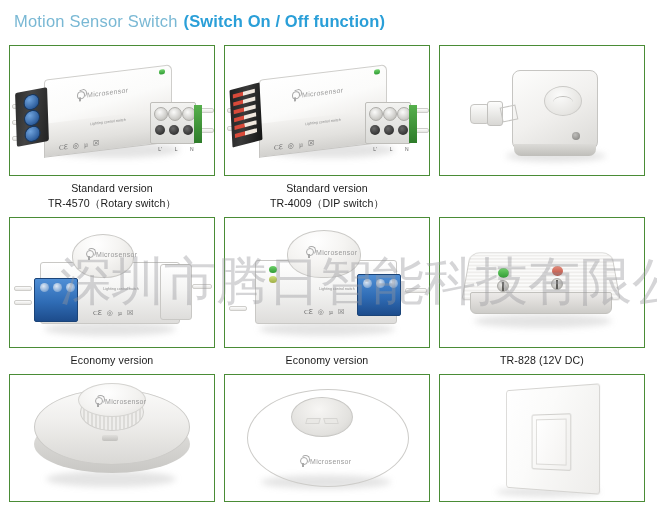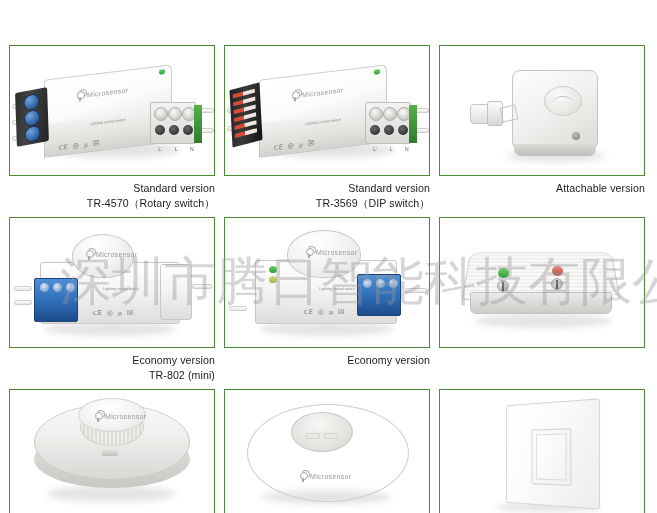--- a/index.html
+++ b/index.html
@@ -57,21 +57,21 @@
     border: 1.3px solid #4a8c36;
     background: #ffffff;
     height: 131px;
     position: relative;
     overflow: hidden;
     box-sizing: border-box;
   }
   .row3 .photo-frame { height: 128px; }
 
   .caption {
-    text-align: right;
+    text-align: center;
     font-size: 10.6px;
     color: #1b1b1b;
     line-height: 15px;
     padding-top: 5px;
     font-family: "Liberation Sans", sans-serif;
     letter-spacing: .1px;
   }
   .row-gap { height: 6px; }
 
   .stage {
@@ -453,20 +453,22 @@
     font-family: "DejaVu Sans", sans-serif;
     pointer-events: none;
     z-index: 40;
     overflow: hidden;
   }
 </style>
 </head>
 <body>
 
 <div class="title-bar">
+  <span class="title-main">Motion Sensor Switch</span>
+  <span class="title-sub">(Switch On / Off function)</span>
 </div>
 
 <div class="grid">
 
   <div class="row">
 
     <div class="cell">
       <div class="photo-frame">
         <div class="stage">
           <div class="shadow-blob" style="left:40px;top:96px;width:130px;height:16px;"></div>
@@ -571,41 +573,40 @@
           </div>
           <div class="term-letters">
             <span>L'</span>
             <span>L</span>
             <span>N</span>
           </div>
         </div>
       </div>
       <div class="caption">
         <div>Standard version</div>
-        <div>TR-3569（DIP switch）</div>
+        <div>TR-4009（DIP switch）</div>
       </div>
     </div>
 
     <div class="cell">
       <div class="photo-frame">
         <div class="stage">
           <div class="shadow-blob" style="left:66px;top:104px;width:100px;height:12px;"></div>
           <div class="box809"></div>
           <div class="box809-lip"></div>
           <div class="disc809"></div>
           <div class="dot809"></div>
           <div class="gland">
             <div class="g1"></div>
               <div class="g2"></div>
               <div class="g3"></div>
           </div>
         </div>
       </div>
       <div class="caption">
-        <div>Attachable version</div>
       </div>
     </div>
   </div>
 
   <div class="row-gap"></div>
 
   <div class="row">
 
     <div class="cell">
       <div class="photo-frame">
@@ -638,21 +639,20 @@
             <div class="bscrew" style="left:5px;"></div>
             <div class="bscrew" style="left:18px;"></div>
             <div class="bscrew" style="left:31px;"></div>
           </div>
 
           <div class="bodyw" style="left:150px;top:46px;width:32px;height:56px;border-radius:3px;"></div>
         </div>
       </div>
       <div class="caption">
         <div>Economy version</div>
-        <div>TR-802 (mini)</div>
       </div>
     </div>
 
     <div class="cell">
       <div class="photo-frame">
         <div class="stage">
           <div class="shadow-blob" style="left:34px;top:104px;width:136px;height:14px;"></div>
           <div class="wire" style="left:4px;top:88px;width:18px;"></div>
           <div class="wire" style="left:180px;top:70px;width:22px;"></div>
 
@@ -696,20 +696,21 @@
           <div class="shadow-blob" style="left:34px;top:96px;width:138px;height:14px;"></div>
           <div class="box828-top"></div>
           <div class="box828-front"></div>
           <div class="led-green" style="left:58px;top:50px;width:11px;height:10px;border-radius:50%;"></div>
           <div class="pot" style="left:57px;top:62px;"></div>
           <div class="led-green" style="left:112px;top:48px;width:11px;height:10px;border-radius:50%;background:linear-gradient(180deg,#e58f7e,#b8483a);"></div>
           <div class="pot" style="left:111px;top:60px;"></div>
         </div>
       </div>
       <div class="caption">
+        <div>TR-828 (12V DC)</div>
       </div>
     </div>
   </div>
 
   <div class="row-gap"></div>
 
   <div class="row row3">
 
     <div class="cell">
       <div class="photo-frame">

